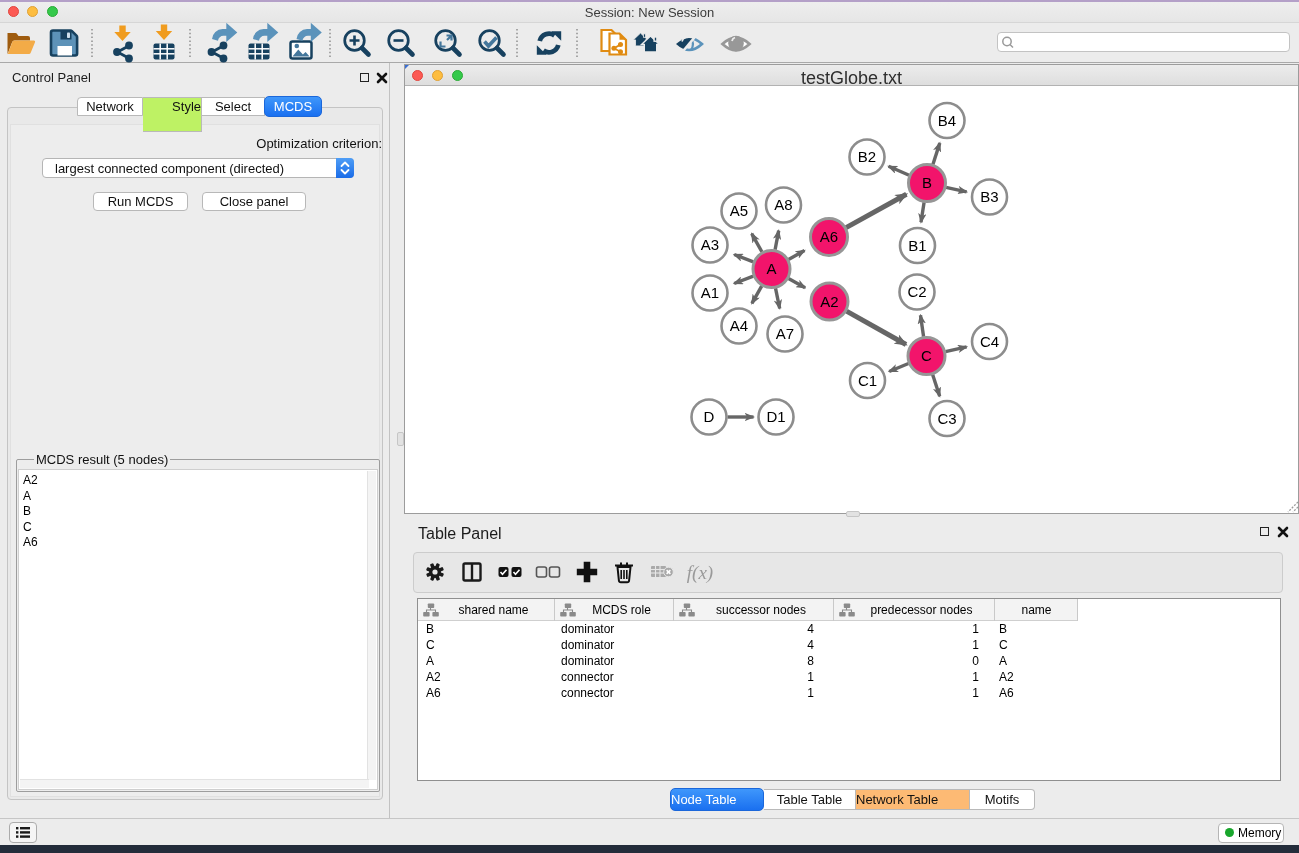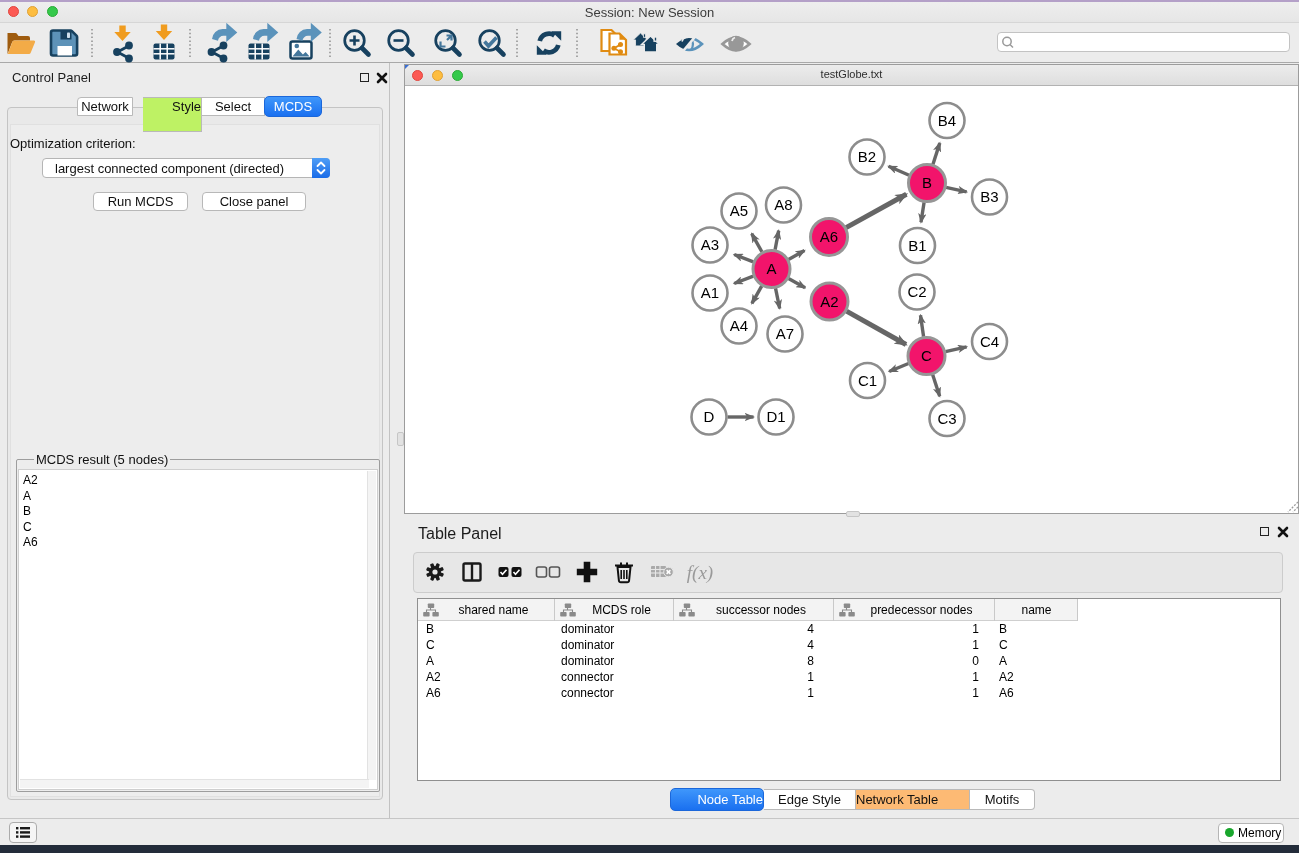--- a/index.html
+++ b/index.html
@@ -196,27 +196,27 @@
 <div class="abs" id="cpanel" style="left:0;top:63px;width:390px;height:755px;background:#ececec;border-right:1px solid #c2c2c2">
   <div class="abs" style="left:12px;top:7px;font-size:13px;color:#1c1c1c">Control Panel</div>
   <div class="abs" style="left:360px;top:10px;width:9px;height:9px;border:1.5px solid #222"></div>
   <svg class="abs" style="left:376px;top:9px" width="12" height="12" viewBox="0 0 12 12">
       <path d="M2 2 L10 10 M10 2 L2 10" stroke="#111" stroke-width="2.6" stroke-linecap="round"></path>
     </svg>
 
   <div class="abs" style="left:7px;top:44px;width:376px;height:693px;border:1px solid #c4c4c4;border-radius:4px;background:#e9e9e9"></div>
   <div class="abs" style="left:10px;top:61px;width:370px;height:673px;background:#ededed;border:1px solid #e0e0e0"></div>
 
-  <div class="abs" style="left:77px;top:34px;width:56px;height:19px;background:#fff;border:1px solid #b9b9b9;border-radius:4px 0 0 0;font-size:13px;text-align:center;line-height:18px;color:#111">Network</div>
+  <div class="abs" style="left:77px;top:34px;width:66px;height:19px;background:#fff;border:1px solid #b9b9b9;border-radius:4px 0 0 0;font-size:13px;text-align:center;line-height:18px;color:#111">Network</div>
   <div class="abs" style="left:143px;top:34px;width:59px;height:35px;background:#bef264;border:1px solid #b9b9b9;border-left:none;font-size:13px;text-align:right;line-height:18px;color:#111">Style</div>
   <div class="abs" style="left:202px;top:34px;width:63px;height:19px;background:#fff;border:1px solid #b9b9b9;border-left:none;font-size:13px;text-align:center;line-height:18px;color:#111">Select</div>
   <div class="abs" style="left:264px;top:33px;width:58px;height:21px;background:linear-gradient(#3f97fb,#1a70f0);border:1px solid #1b67da;border-radius:5px;font-size:13px;text-align:center;line-height:20px;color:#fff">MCDS</div>
 
-  <div class="abs" style="left:10px;top:73px;width:372px;text-align:left;font-size:13px;color:#111">Optimization criterion:</div>
-  <div class="abs" style="left:42px;top:95px;width:288px;height:20px;background:#fff;border:1px solid #b5b5b5;border-radius:4px">
+  <div class="abs" style="left:10px;top:73px;width:372px;text-align:right;font-size:13px;color:#111">Optimization criterion:</div>
+  <div class="abs" style="left:42px;top:95px;width:312px;height:20px;background:#fff;border:1px solid #b5b5b5;border-radius:4px">
     <div class="abs" style="left:12px;top:1px;font-size:13px;color:#111;line-height:18px">largest connected component (directed)</div>
     <div class="abs" style="right:-1px;top:-1px;width:18px;height:20px;border-radius:0 4px 4px 0;background:linear-gradient(#4f9ef6,#1a6ce8)">
       <svg width="18" height="20" viewBox="0 0 18 20">
           <path d="M5.5 8 L9 4.5 L12.5 8" fill="none" stroke="#fff" stroke-width="1.8" stroke-linecap="round" stroke-linejoin="round"></path>
           <path d="M5.5 12 L9 15.5 L12.5 12" fill="none" stroke="#fff" stroke-width="1.8" stroke-linecap="round" stroke-linejoin="round"></path>
         </svg>
     </div>
   </div>
   <div class="btn abs" style="left:93px;top:129px;width:95px;height:19px;line-height:17px">Run MCDS</div>
   <div class="btn abs" style="left:202px;top:129px;width:104px;height:19px;line-height:17px">Close panel</div>
@@ -231,21 +231,21 @@
   </div>
 </div>
 
 <div class="abs" style="left:391px;top:63px;width:908px;height:755px;background:#ececec"></div>
 
 <div class="abs" id="netwin" style="left:404px;top:64px;width:895px;height:450px;border:1px solid #9c9c9c;background:#fff">
   <div class="abs" style="left:0;top:0;width:893px;height:21px;background:linear-gradient(#ececec,#dedede);border-bottom:1px solid #b2b2b2">
     <div class="tl abs" style="left:7px;top:5px;background:#fc5a54;border:1px solid #e1463f"></div>
     <div class="tl abs" style="left:27px;top:5px;background:#fdbd40;border:1px solid #e0a135"></div>
     <div class="tl abs" style="left:47px;top:5px;background:#35c94b;border:1px solid #2bab36"></div>
-    <div class="abs" style="left:0;width:893px;top:3px;text-align:center;font-size:11px;color:#2e2e2e">testGlobe.txt</div>
+    <div class="abs" style="left:0;width:893px;top:3px;text-align:center;font-size:18px;color:#2e2e2e">testGlobe.txt</div>
     <svg class="abs" style="left:0;top:0" width="4" height="4">
         <path d="M0 0 h4 L0 4 z" fill="#3b6fd4"></path>
       </svg>
   </div>
   <svg class="abs" style="left:882px;top:436px" width="12" height="12" viewBox="0 0 12 12">
       <path d="M11 1 L1 11 M11 6 L6 11" stroke="#9a9a9a" stroke-width="1.3" stroke-dasharray="2 1.4" fill="none"></path>
     </svg>
 </div>
 <svg id="graph" class="abs" style="left:404px;top:87px" width="895" height="426" viewBox="404 87 895 426">
   <defs>
@@ -463,22 +463,22 @@
         <div class="abs" style="left:0;top:64px;width:862px;height:16px;line-height:16px">
 <span class="abs" style="left:8px">A6</span>
           <span class="abs" style="left:143px">connector</span>
 <span class="abs" style="left:256px;width:140px;text-align:right">1</span>
 <span class="abs" style="left:416px;width:145px;text-align:right">1</span>
 <span class="abs" style="left:581px">A6</span>
         </div>
       </div>
   </div>
 
-  <div class="abs" style="left:279px;top:274px;width:94px;height:23px;background:linear-gradient(#3f97fb,#1a70f0);border:1px solid #1b67da;border-radius:5px;font-size:13px;color:#fff;text-align:right;line-height:22px">Node Table</div>
-  <div class="abs" style="left:373px;top:275px;width:92px;height:21px;background:#fff;border:1px solid #b9b9b9;border-left:none;font-size:13px;color:#111;text-align:center;line-height:20px">Edge Style</div>
+  <div class="abs" style="left:279px;top:274px;width:94px;height:23px;background:linear-gradient(#3f97fb,#1a70f0);border:1px solid #1b67da;border-radius:5px;font-size:13px;color:#fff;text-align:left;line-height:22px">Node Table</div>
+  <div class="abs" style="left:373px;top:275px;width:92px;height:21px;background:#fff;border:1px solid #b9b9b9;border-left:none;font-size:13px;color:#111;text-align:center;line-height:20px">Table Table</div>
   <div class="abs" style="left:465px;top:275px;width:114px;height:21px;background:#fdba74;border:1px solid #b9b9b9;border-left:none;font-size:13px;color:#111;text-align:left;line-height:20px">Network Table</div>
   <div class="abs" style="left:579px;top:275px;width:65px;height:21px;background:#fff;border:1px solid #b9b9b9;border-left:none;border-radius:0 4px 4px 0;font-size:13px;color:#111;text-align:center;line-height:20px">Motifs</div>
 </div>
 
 <div class="abs" style="left:397px;top:432px;width:7px;height:14px;background:#e2e2e2;border:1px solid #c6c6c6;border-radius:2px"></div>
 <div class="abs" style="left:846px;top:511px;width:14px;height:6px;background:#e2e2e2;border:1px solid #c6c6c6;border-radius:2px"></div>
 
 <div class="abs" id="status" style="left:0;top:818px;width:1299px;height:27px;background:#ececec;border-top:1px solid #c6c6c6">
   <div class="abs" style="left:9px;top:3px;width:28px;height:21px;background:#f5f5f5;border:1px solid #ababab;border-radius:4px">
     <svg width="26" height="19" viewBox="0 0 26 19">

